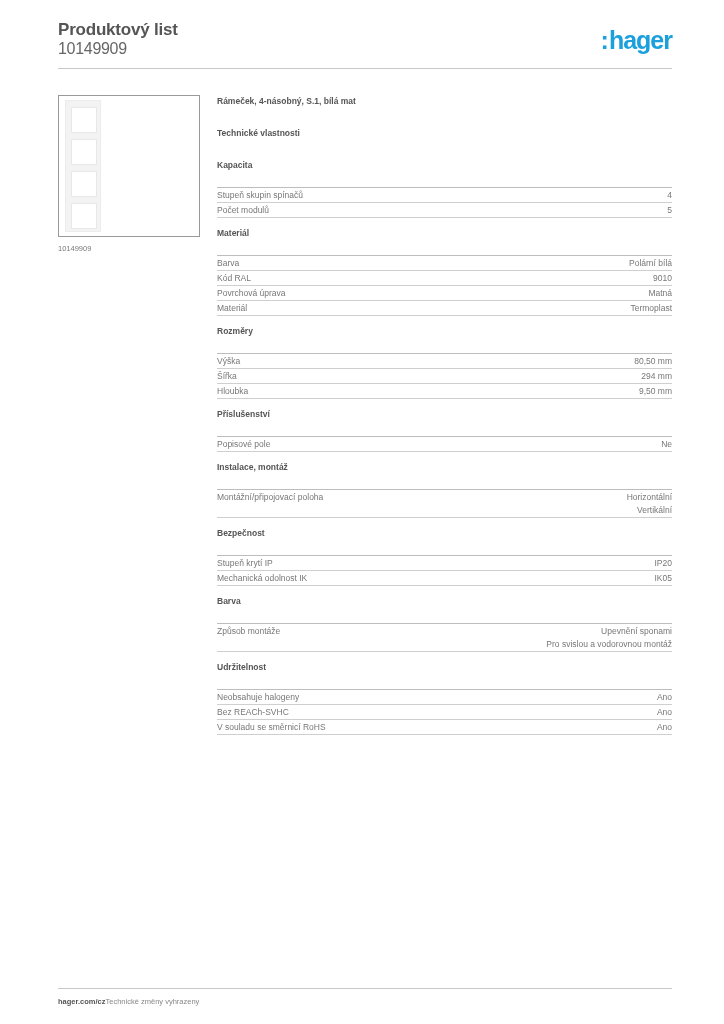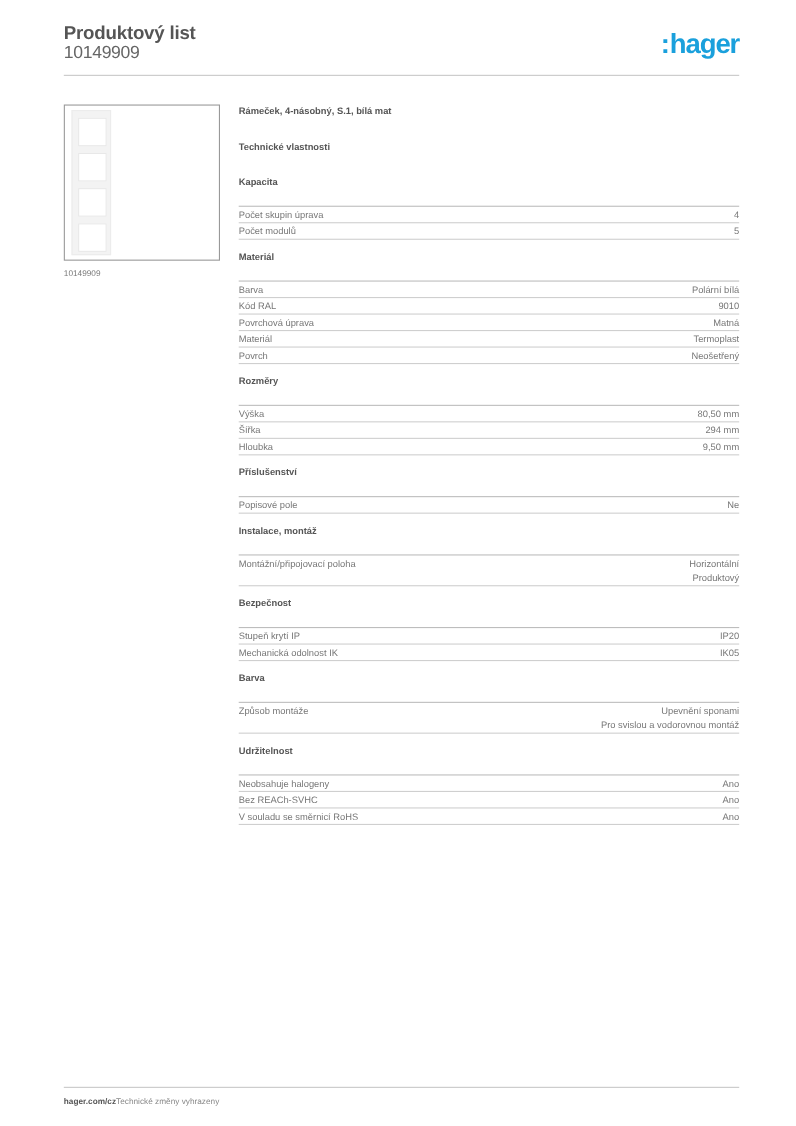--- a/index.html
+++ b/index.html
@@ -55,21 +55,21 @@
 </div>
 <div class="image-caption">10149909</div>
 
 <div class="main">
   <div class="product-name">Rámeček, 4-násobný, S.1, bílá mat</div>
   <div class="section-title">Technické vlastnosti</div>
   <div id="groups">
       <div class="group">
         <div class="group-title">Kapacita</div>
         <div class="row">
-          <span class="label">Počet skupin úprava</span>
+          <span class="label">Stupeň skupin spínačů</span>
           <span class="value">
             <span>4</span>
           </span>
         </div>
         <div class="row">
           <span class="label">Počet modulů</span>
           <span class="value">
             <span>5</span>
           </span>
         </div>
@@ -93,26 +93,20 @@
           <span class="value">
             <span>Matná</span>
           </span>
         </div>
         <div class="row">
           <span class="label">Materiál</span>
           <span class="value">
             <span>Termoplast</span>
           </span>
         </div>
-        <div class="row">
-          <span class="label">Povrch</span>
-          <span class="value">
-            <span>Neošetřený</span>
-          </span>
-        </div>
       </div>
       <div class="group">
         <div class="group-title">Rozměry</div>
         <div class="row">
           <span class="label">Výška</span>
           <span class="value">
             <span>80,50 mm</span>
           </span>
         </div>
         <div class="row">
@@ -136,21 +130,21 @@
             <span>Ne</span>
           </span>
         </div>
       </div>
       <div class="group">
         <div class="group-title">Instalace, montáž</div>
         <div class="row">
           <span class="label">Montážní/připojovací poloha</span>
           <span class="value">
             <span>Horizontální</span>
-            <span>Produktový</span>
+            <span>Vertikální</span>
           </span>
         </div>
       </div>
       <div class="group">
         <div class="group-title">Bezpečnost</div>
         <div class="row">
           <span class="label">Stupeň krytí IP</span>
           <span class="value">
             <span>IP20</span>
           </span>

